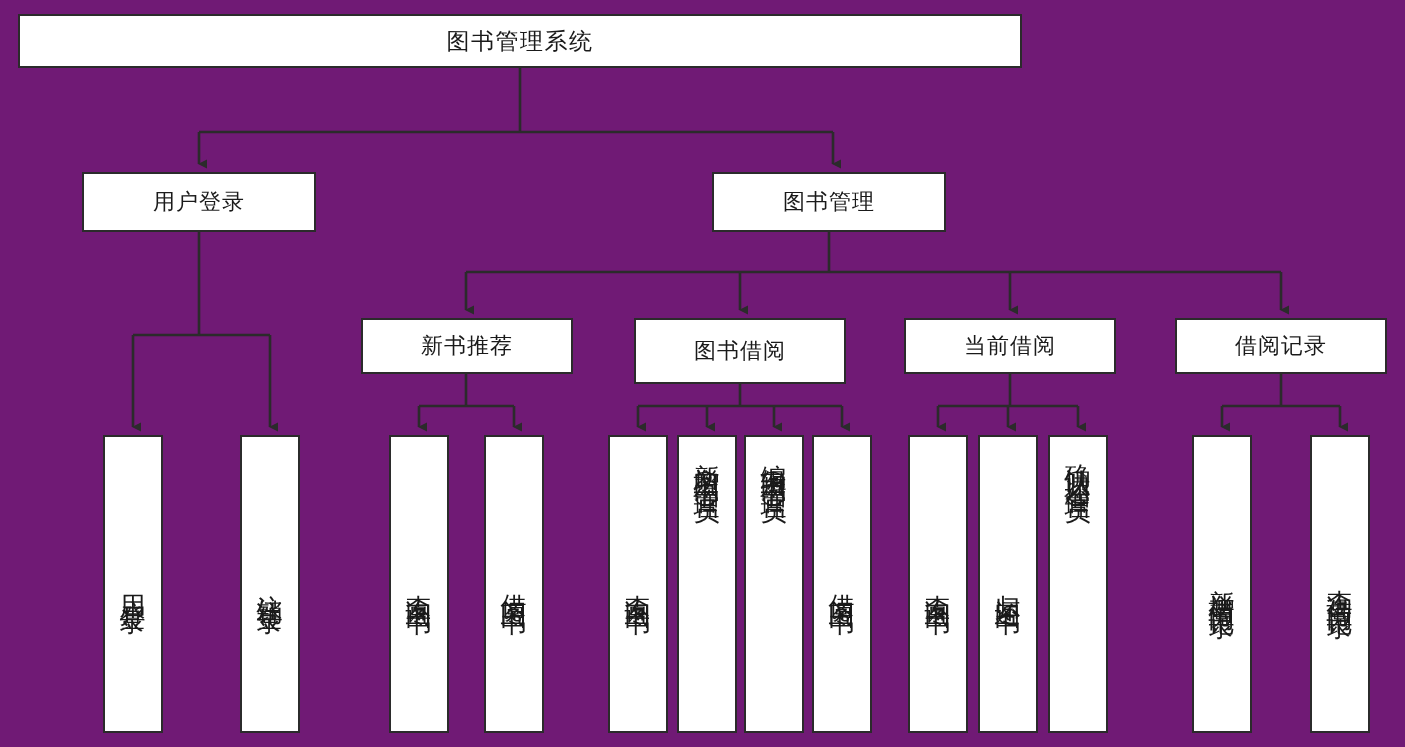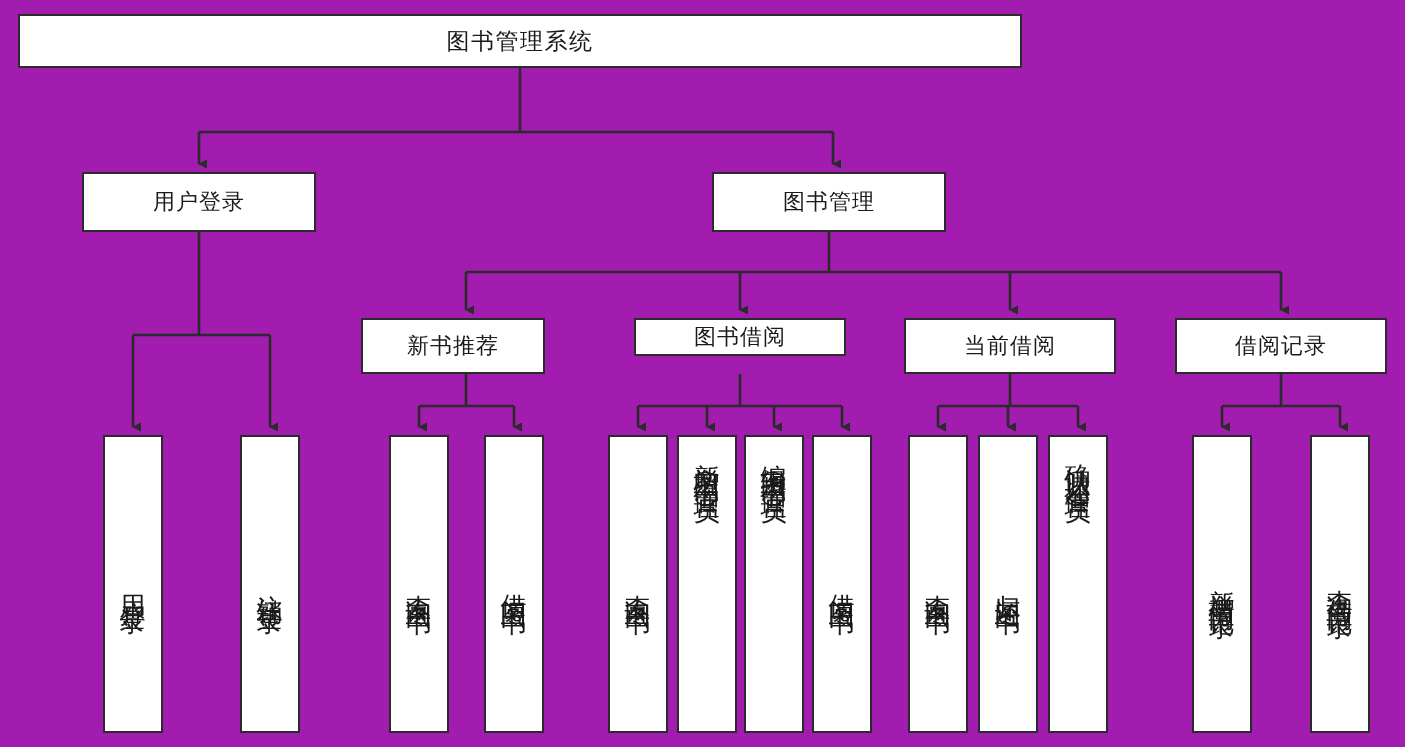--- a/index.html
+++ b/index.html
@@ -7,21 +7,21 @@
     padding: 0;
     background: #ffffff;
   }
   body {
     font-family: "Liberation Sans", "DejaVu Sans", sans-serif;
   }
   #diagram-root {
     position: relative;
     width: 1405px;
     height: 747px;
-    background: #a21caf;
+    background: #701a75;
     overflow: hidden;
   }
   svg.wires {
     position: absolute;
     left: 0;
     top: 0;
     width: 1405px;
     height: 747px;
   }
   .node {
@@ -136,24 +136,24 @@
     <span class="node-label">图书管理系统</span>
   </div>
 
   <div class="node horiz" style="left:82px; top:172px; width:234px; height:60px;">
     <span class="node-label">用户登录</span>
   </div>
   <div class="node horiz" style="left:712px; top:172px; width:234px; height:60px;text-align:right;">
     <span class="node-label">图书管理</span>
   </div>
 
-  <div class="node horiz" style="left:361px; top:318px; width:184px; height:56px;">
+  <div class="node horiz" style="left:361px; top:318px; width:212px; height:56px;">
     <span class="node-label">新书推荐</span>
   </div>
-  <div class="node horiz" style="left:634px; top:318px; width:212px; height:38px;">
+  <div class="node horiz" style="left:634px; top:318px; width:212px; height:66px;">
     <span class="node-label">图书借阅</span>
   </div>
   <div class="node horiz" style="left:904px; top:318px; width:212px; height:56px;">
     <span class="node-label">当前借阅</span>
   </div>
   <div class="node horiz" style="left:1175px; top:318px; width:212px; height:56px;">
     <span class="node-label">借阅记录</span>
   </div>
 
   <div class="node vert centered" style="left:103px; top:435px; width:60px; height:298px;">

